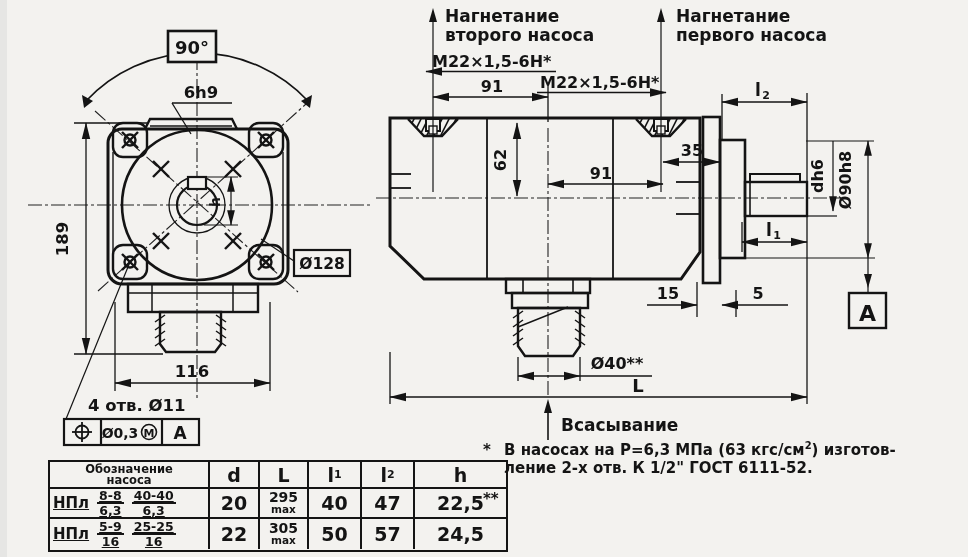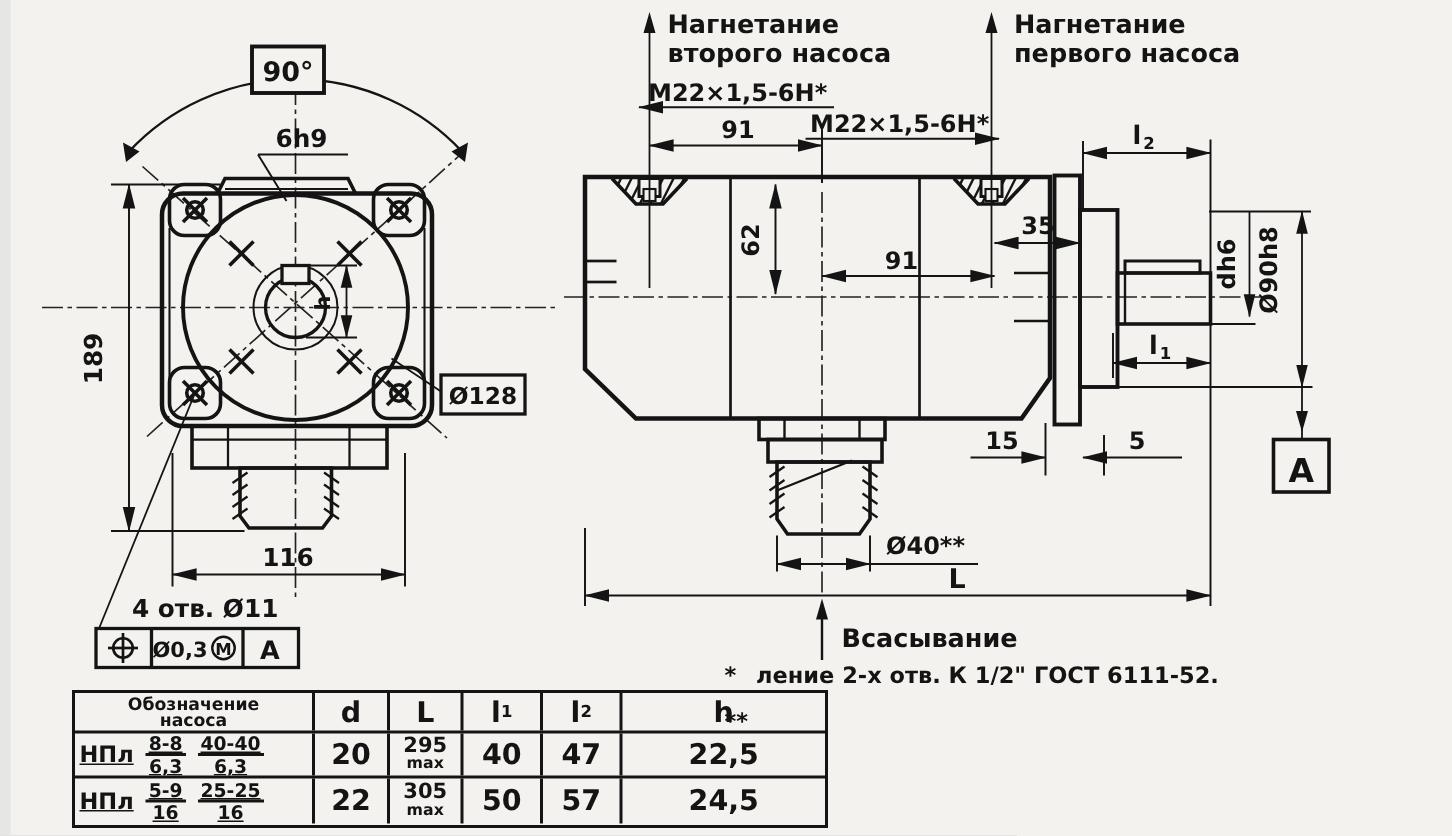--- a/index.html
+++ b/index.html
@@ -1,21 +1,21 @@
 <!DOCTYPE html>
 <html><head>
 <meta charset="utf-8">
 <style>
   html,body{margin:0;padding:0;background:#d8d8d6;}
   #stage{position:relative;width:968px;height:557px;background:#f3f2ef;overflow:hidden;
          font-family:"DejaVu Sans","Liberation Sans",sans-serif;color:#141414;}
   #edge-strip{position:absolute;left:0;top:0;width:7px;height:557px;background:#e6e6e4;}
   svg text{fill:#141414;font-family:"DejaVu Sans","Liberation Sans",sans-serif;font-weight:bold;}
   
-  .ptable{position:absolute;left:48px;top:460px;width:504px;height:92px;border:2.5px solid #141414;
+  .ptable{position:absolute;left:48px;top:460px;width:460px;height:92px;border:2.5px solid #141414;
           box-sizing:border-box;display:flex;flex-direction:column;font-weight:bold;}
   .tr{display:flex;border-bottom:2.5px solid #141414;box-sizing:border-box;flex:0 0 auto;}
   .tr:last-child{border-bottom:none;}
   .tr-head{height:27px;}
   .tr-data{height:30px;}
   .tc{border-right:2.5px solid #141414;box-sizing:border-box;display:flex;align-items:center;justify-content:center;overflow:hidden;}
   .tc:last-child{border-right:none;}
   .c-des{width:160px;}
   .c-d{width:50px;}
   .c-L{width:49px;}
@@ -351,20 +351,21 @@
     <div class="tc c-l2 num-cell">57</div>
     <div class="tc c-h num-cell">24,5</div>
   </div>
 </div>
 
 
 <div class="footnotes">
   <div class="fnote">
     <span class="fn-marker">*</span>
     <div class="fn-body">
+      <div><span>В насосах на Р=6,3 МПа (63 кгс/см</span><sup>2</sup><span>) изготов-</span></div>
       <div>ление 2-х отв. К 1/2" ГОСТ 6111-52.</div>
       <div></div>
     </div>
   </div>
   <div class="fnote">
     <span class="fn-marker">**</span>
     <div class="fn-body">
     </div>
   </div>
 </div>

